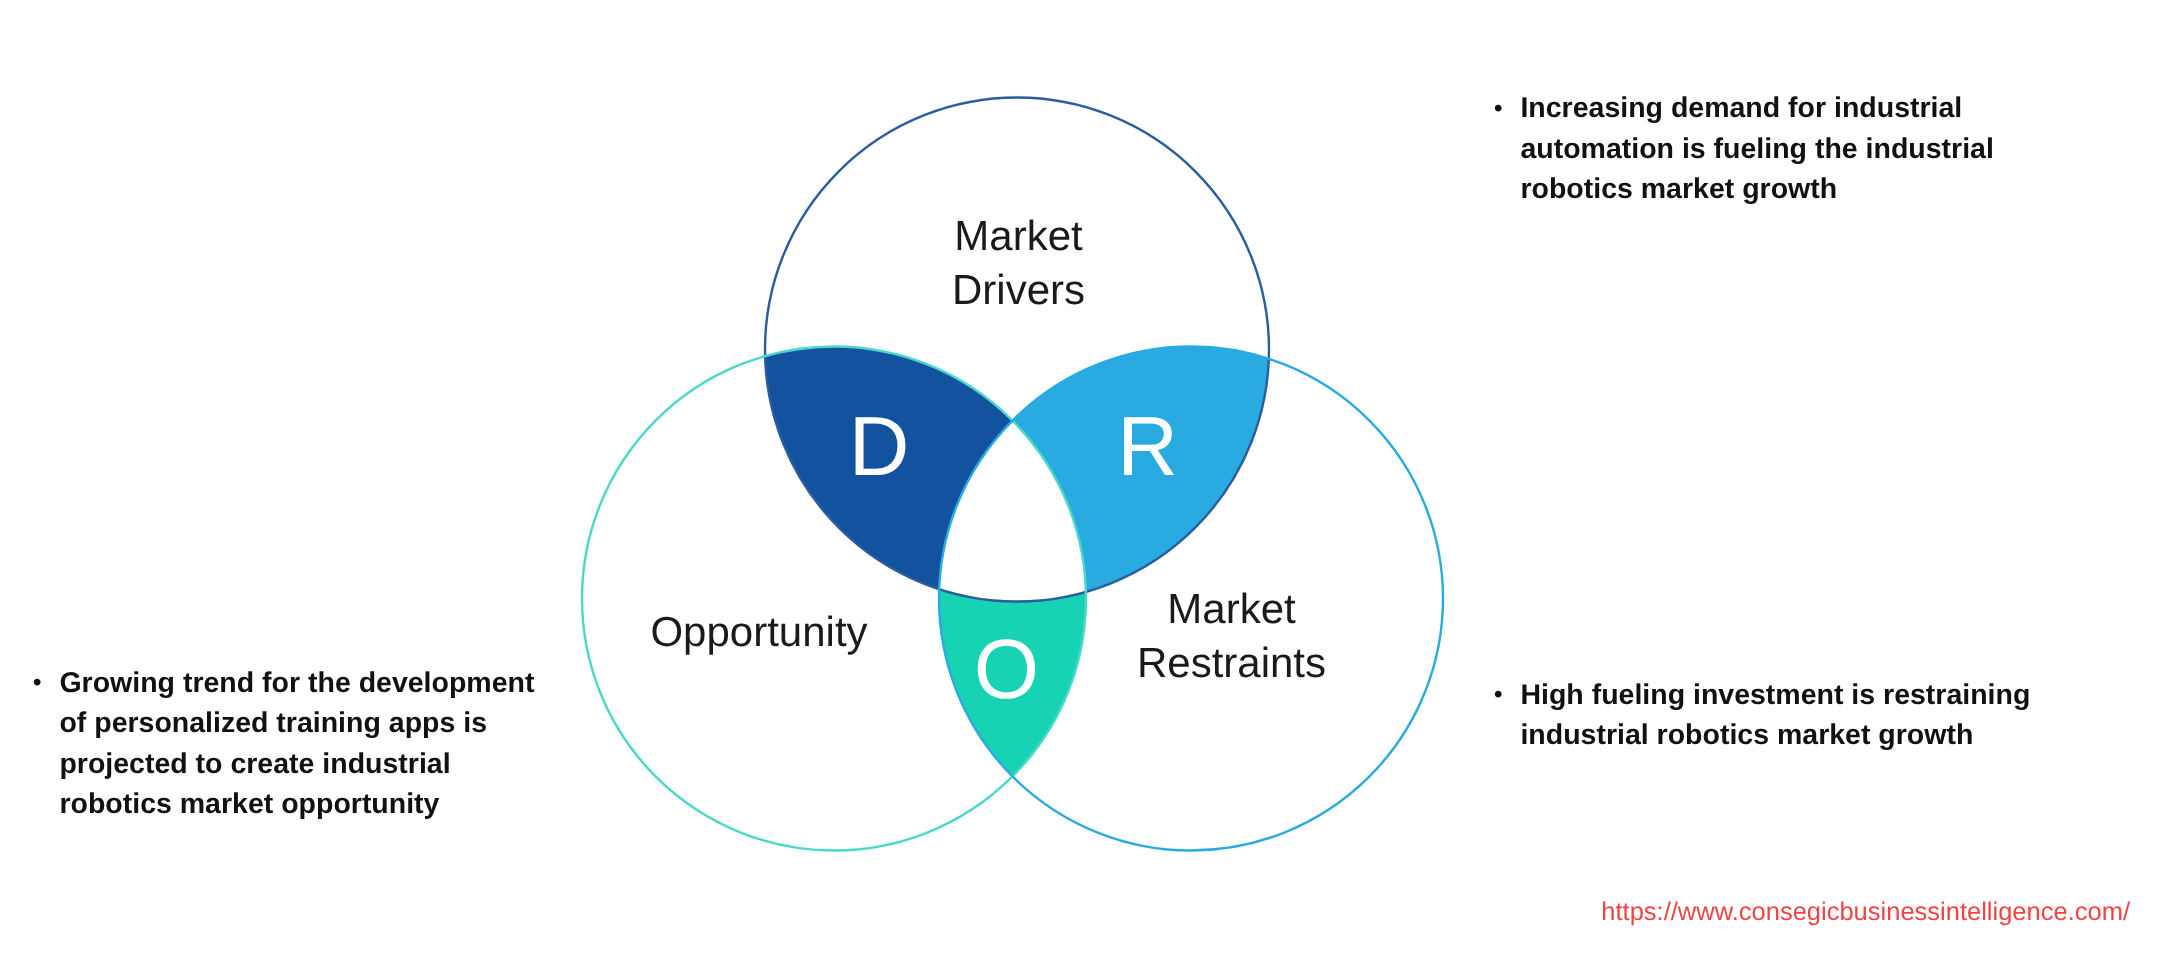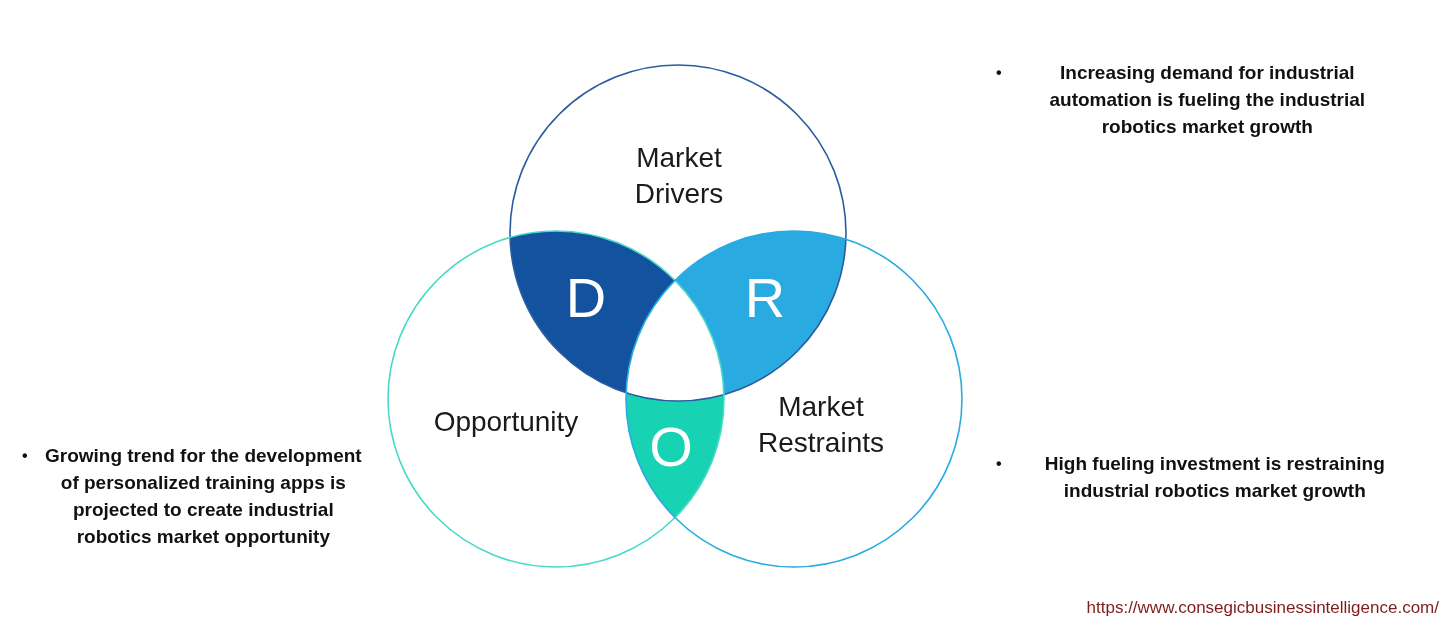--- a/index.html
+++ b/index.html
@@ -42,32 +42,31 @@
     font-weight: 600;
     line-height: 27px;
   }
   .annotation .bullet {
     font-size: 16px;
     line-height: 27px;
     flex: 0 0 auto;
   }
   .annotation .text {
     flex: 1 1 auto;
-    text-align: center;
   }
   .annotation.left-note   { left: 22px;  top: 442px; width: 345px; }
   .annotation.top-right   { left: 996px; top: 59px;  width: 405px; }
   .annotation.bottom-right{ left: 996px; top: 450px; width: 420px; }
   .footer-url {
     position: absolute;
-    right: 14px;
+    right: 33px;
     top: 598px;
     font-size: 17px;
     font-weight: 400;
-    color: #7f1d1d;
+    color: #ef4444;
   }
 </style>
 </head>
 <body>
 
 <div class="canvas">
 
   <svg class="venn-svg" width="1453" height="643" viewBox="0 0 1453 643">
     <defs>
       <clipPath id="clip-top">

